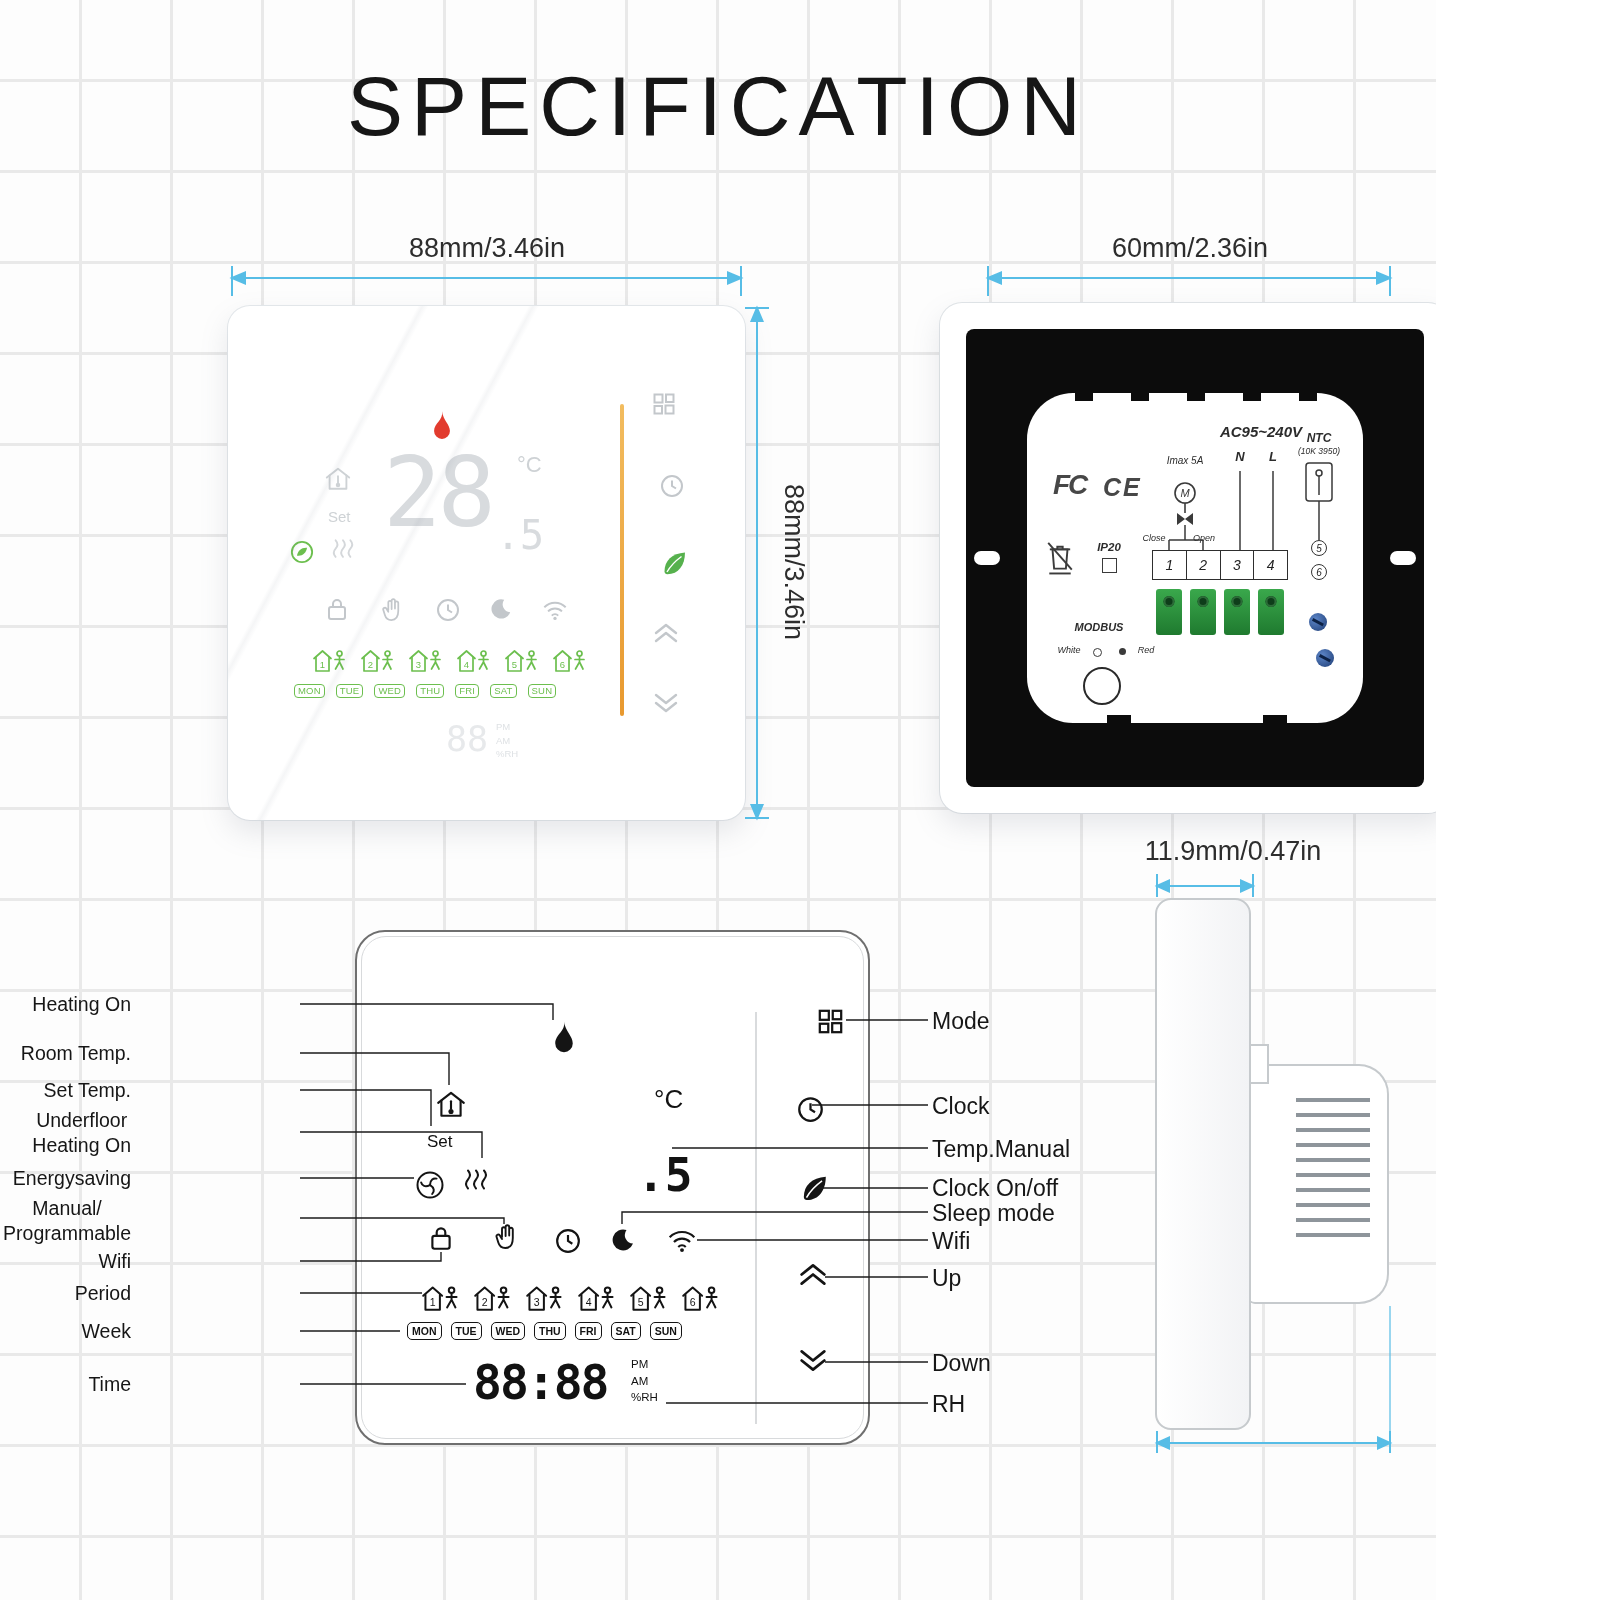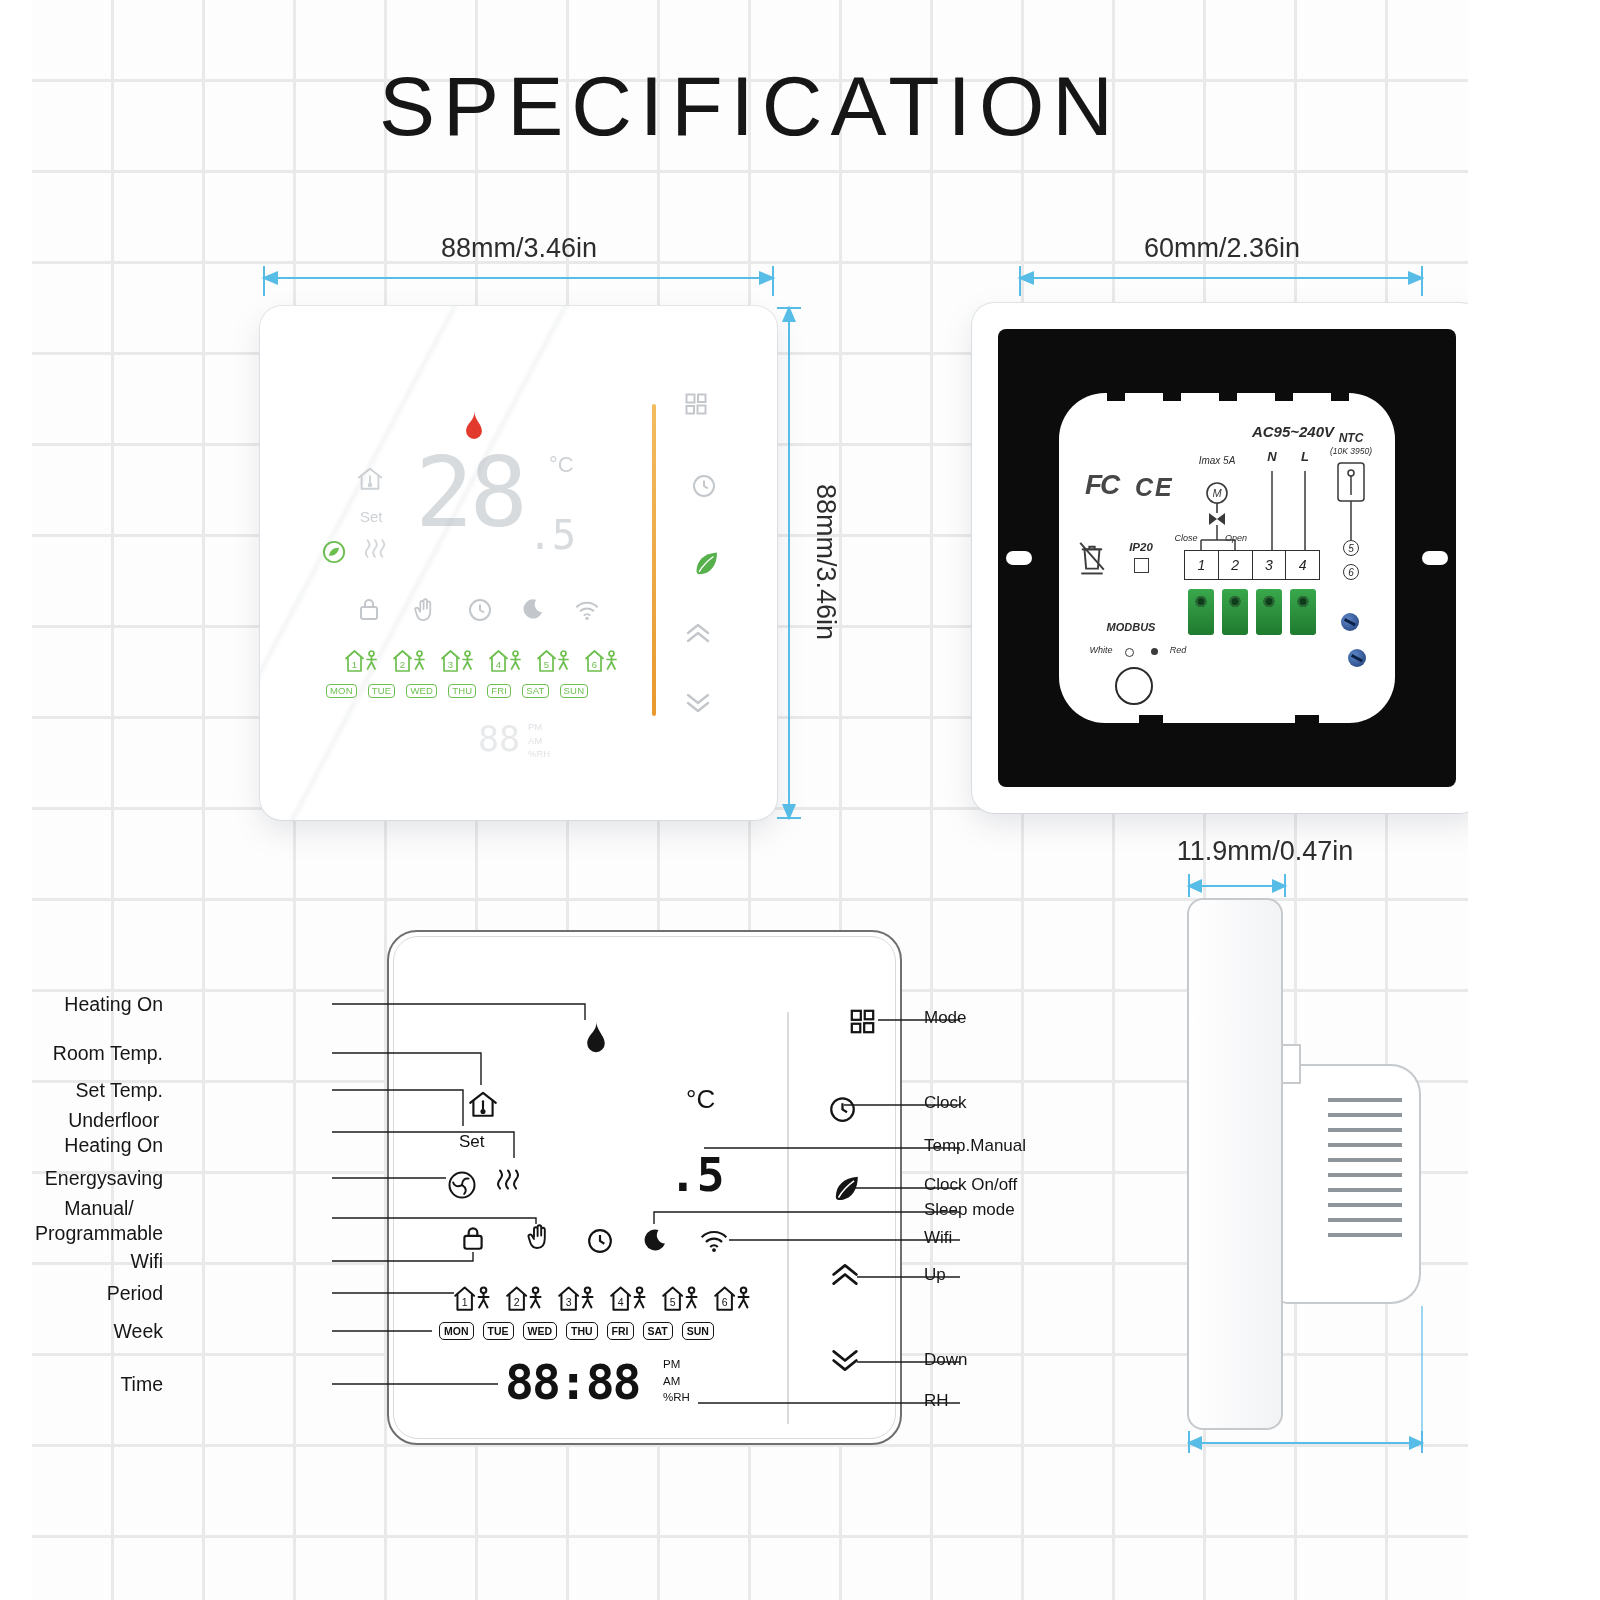--- a/index.html
+++ b/index.html
@@ -1,21 +1,21 @@
 <!DOCTYPE html>
 <html><head>
 <meta charset="utf-8">
 <style>
   html,body{margin:0;padding:0;background:#fff;}
   #stage{position:relative;width:1436px;height:1600px;overflow:hidden;
     font-family:"Liberation Sans",sans-serif;color:#1c1c1c;
     background-color:#fdfdfd;
     background-image:linear-gradient(#e9e9e9 3px,transparent 3px),
                      linear-gradient(90deg,#e9e9e9 3px,transparent 3px);
-    background-size:91px 91px;background-position:-12px -12px;margin-left:32px;}
+    background-size:91px 91px;background-position:-12px -12px;}
   .abs{position:absolute;}
   svg{display:block;}
   #title{left:0;right:0;top:58px;text-align:center;font-size:84px;letter-spacing:8px;color:#161616;font-weight:400;}
   
   #front-panel{left:228px;top:306px;width:517px;height:514px;background:#fff;
      border-radius:22px;box-shadow:0 12px 28px rgba(120,130,145,.18),0 0 0 1px #e6eaed;}
   #front-panel::after{content:"";position:absolute;inset:0;border-radius:22px;pointer-events:none;
      background:linear-gradient(118deg,transparent 24%,rgba(110,120,135,.07) 24.6%,transparent 25.4%,transparent 38%,rgba(110,120,135,.07) 38.6%,transparent 39.4%);}
   .seg{font-family:"DejaVu Sans Mono",monospace;}
   .day-pill{display:inline-block;border:1.2px solid #6cbf4e;color:#6cbf4e;border-radius:4px;
@@ -36,21 +36,21 @@
   .tcell:first-child{border-left:none;}
   .gterm{position:absolute;width:26px;height:46px;border-radius:3px;background:linear-gradient(#3aa84c,#1f7a2f);}
   .gterm::before{content:"";position:absolute;left:50%;top:7px;transform:translateX(-50%);width:11px;height:11px;border-radius:50%;background:#0e3d1a;box-shadow:inset 0 0 0 2px #2c6b38;}
   .screw{position:absolute;width:18px;height:18px;border-radius:50%;background:radial-gradient(circle at 35% 35%,#5d86c8,#1d3c74);}
   .screw::after{content:"";position:absolute;left:50%;top:50%;width:12px;height:2.6px;background:#0c2145;transform:translate(-50%,-50%) rotate(28deg);}
   .sens{position:absolute;width:16px;height:16px;border:1.5px solid #333;border-radius:50%;font-size:10px;line-height:16px;text-align:center;color:#222;box-sizing:border-box;}
   
   #lcd-panel{left:355px;top:930px;width:515px;height:515px;background:#fff;border:2.5px solid #6f6f6f;border-radius:30px;box-sizing:border-box;}
   #lcd-panel::before{content:"";position:absolute;inset:4px;border:1px solid #d8dadc;border-radius:25px;pointer-events:none;}
   .lbl-l{position:absolute;right:1305px;font-size:19.5px;color:#161616;text-align:center;white-space:nowrap;line-height:25px;}
-  .lbl-r{position:absolute;left:892px;font-size:17px;color:#161616;white-space:nowrap;}
+  .lbl-r{position:absolute;left:932px;font-size:23px;color:#161616;white-space:nowrap;}
   .dim{position:absolute;font-size:27px;color:#2d2d2d;white-space:nowrap;}
   
   .side-part{position:absolute;background:#fff;border:2px solid #c6cacd;box-sizing:border-box;}
   #overlay{position:absolute;left:0;top:0;pointer-events:none;}
 </style>
 </head>
 <body>
 
 <div id="stage">
 

